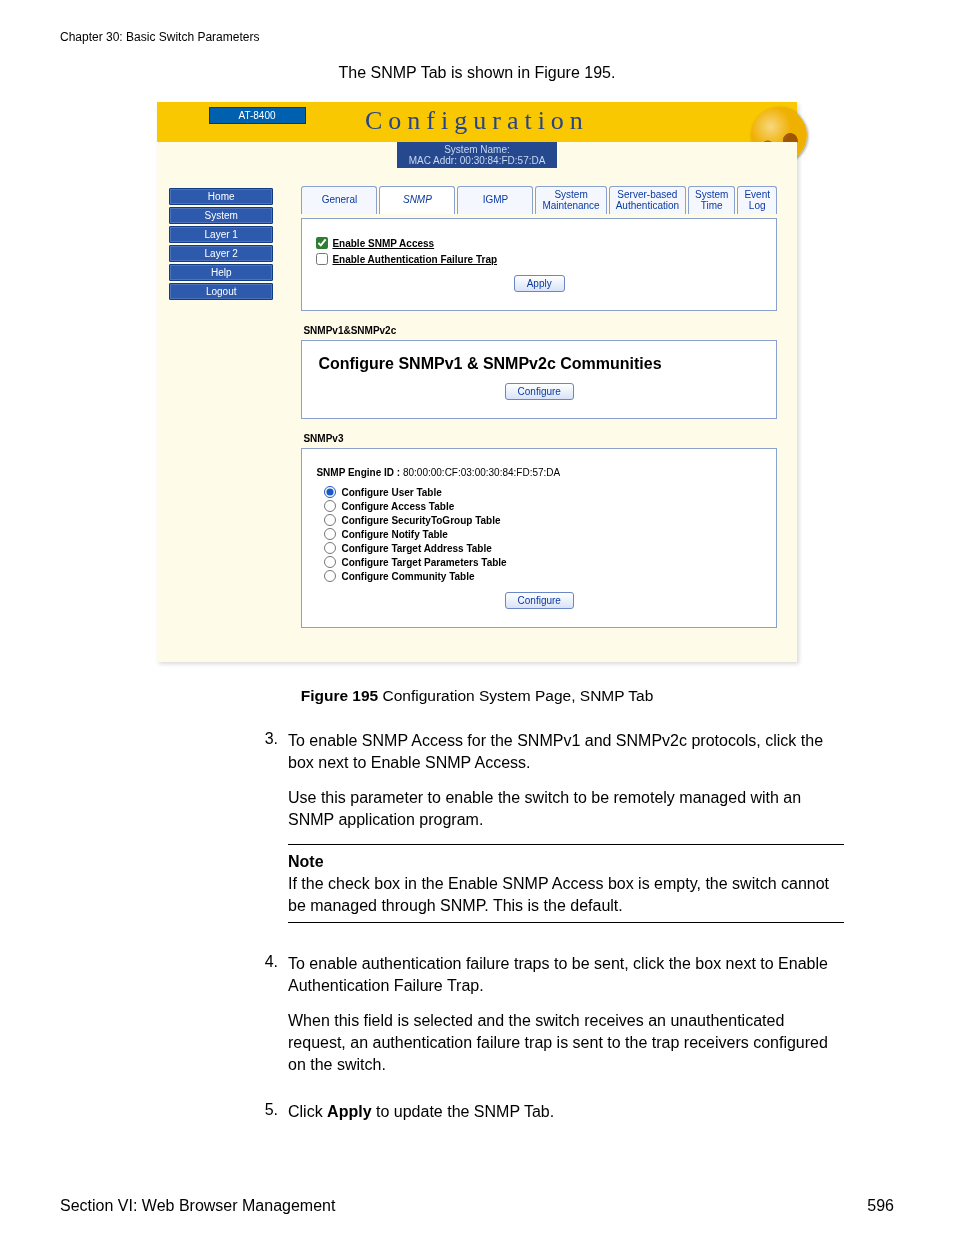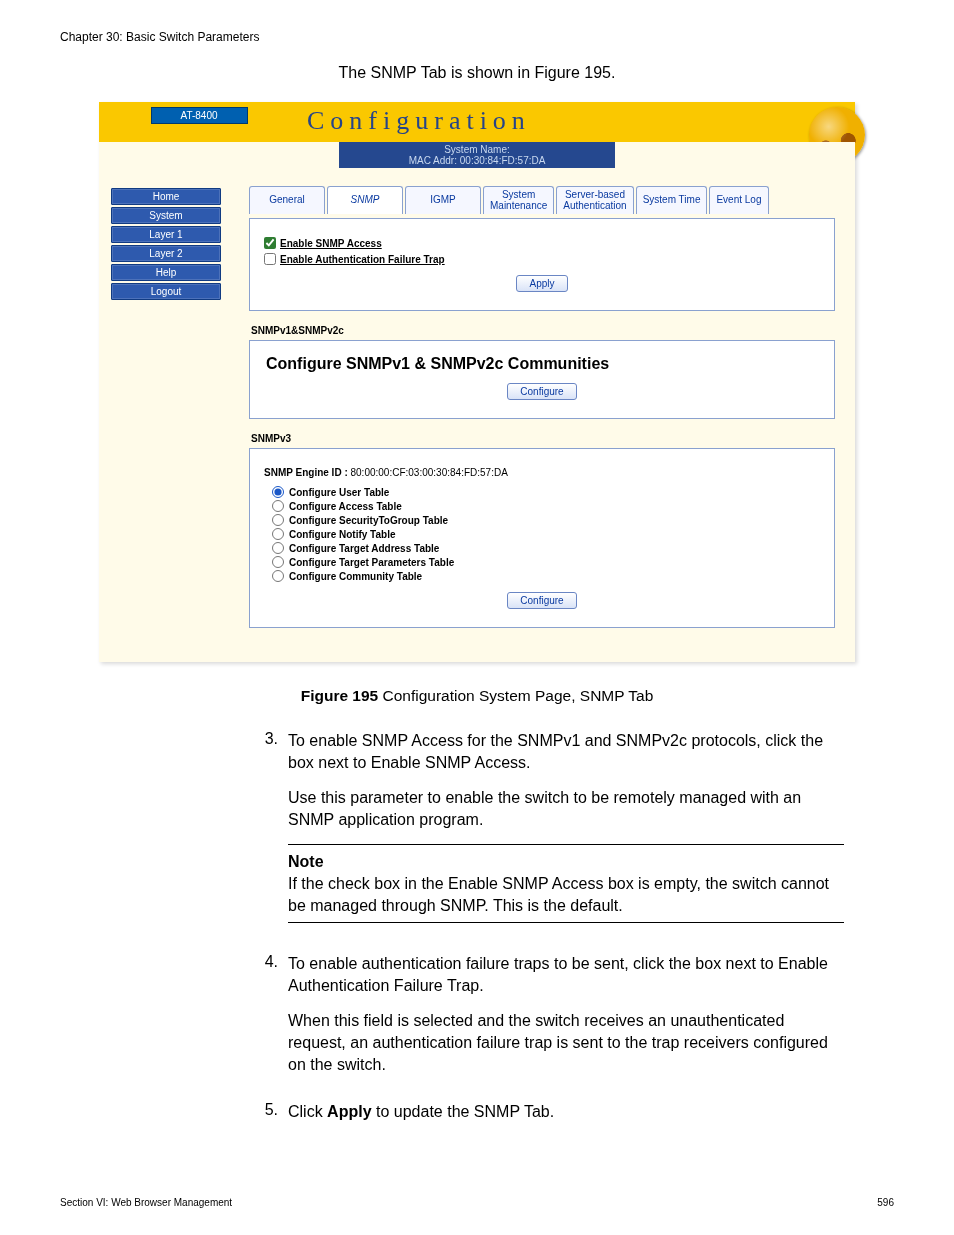--- a/index.html
+++ b/index.html
@@ -7,31 +7,31 @@
     font-size: 15px;
     color: #000;
     margin: 0;
     padding: 30px 60px 30px 60px;
     background: #fff;
   }
   .chapter-header { font-size: 12px; color: #000; margin-bottom: 20px; }
   .intro-line { text-align: center; margin: 10px 0 20px; font-size: 16px; color:#000; }
   .figure-caption { text-align: center; margin: 25px 0; font-size: 15.5px; }
   .figure-caption b { font-weight: bold; }
-  .footer { display:flex; justify-content:space-between; font-size:10px; margin-top:60px; }
+  .footer { display:flex; justify-content:space-between; font-size:16px; margin-top:60px; }
   .indent-block { margin-left: 190px; margin-right:50px; }
   .step { display:flex; margin-bottom:12px; }
   .step-num { width: 28px; flex:0 0 28px; text-align:right; padding-right:10px; font-size:16px;}
   .step-body { flex:1; font-size:16px; line-height:1.35;}
   .step-body p { margin:0 0 14px 0; }
   .note-box { border-top:1px solid #000; border-bottom:1px solid #000; padding:6px 0; margin:6px 0 18px 0;}
   .note-box .note-label { font-weight:bold; }
 
   
-  .shot-wrap { margin:0 auto; width:756px; box-shadow:2px 2px 4px rgba(0,0,0,0.15); position:relative; background:#fffbe9; font-family: Verdana, Arial, sans-serif;}
+  .shot-wrap { margin:0 auto; width:640px; box-shadow:2px 2px 4px rgba(0,0,0,0.15); position:relative; background:#fffbe9; font-family: Verdana, Arial, sans-serif;}
   .shot-yellow { background:#fac800; }
   .shot-top { display:flex; }
   .shot-top-left { width:200px; padding-top:5px;}
   .device-tag { background:#0060b0; color:#fff; font-size:10px; text-align:center; width:95px; padding:2px 0; margin:0 auto 0 auto; border:1px solid #003a6e;}
   .config-title { color:#264489; font-size:26px; letter-spacing:6px; font-family: Georgia, 'Times New Roman', serif; padding:4px 0 6px 8px; }
   .globe { position:absolute; right:-10px; top:5px; width:56px; height:56px; border-radius:50%; background:radial-gradient(circle at 35% 35%, #ffe98a 0%, #f0b000 50%, #c27a00 100%); box-shadow:1px 1px 3px rgba(0,0,0,0.4);
     background-image:
       radial-gradient(circle at 35% 35%, rgba(255,255,255,0.5) 0%, rgba(255,255,255,0) 40%),
       radial-gradient(circle at 70% 60%, #a05500 0 14%, transparent 15%),
       radial-gradient(circle at 30% 70%, #a05500 0 10%, transparent 11%),

